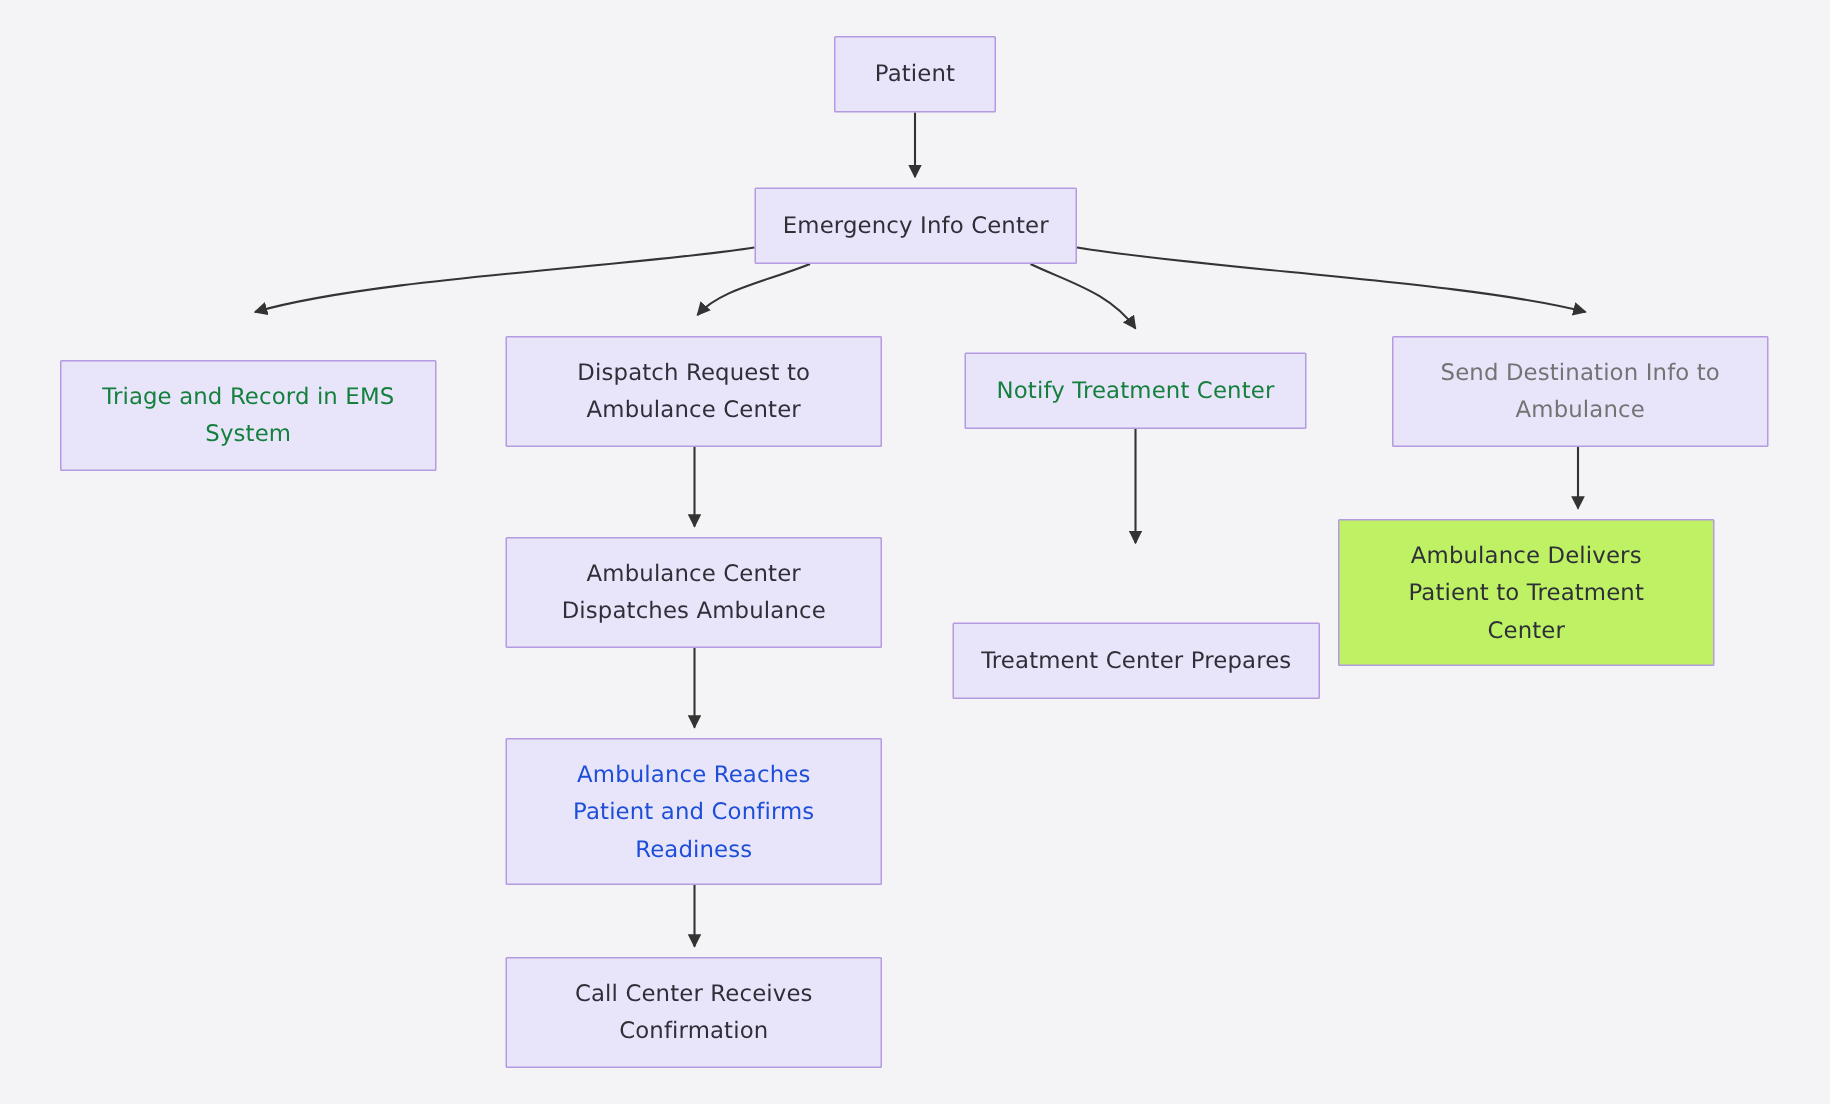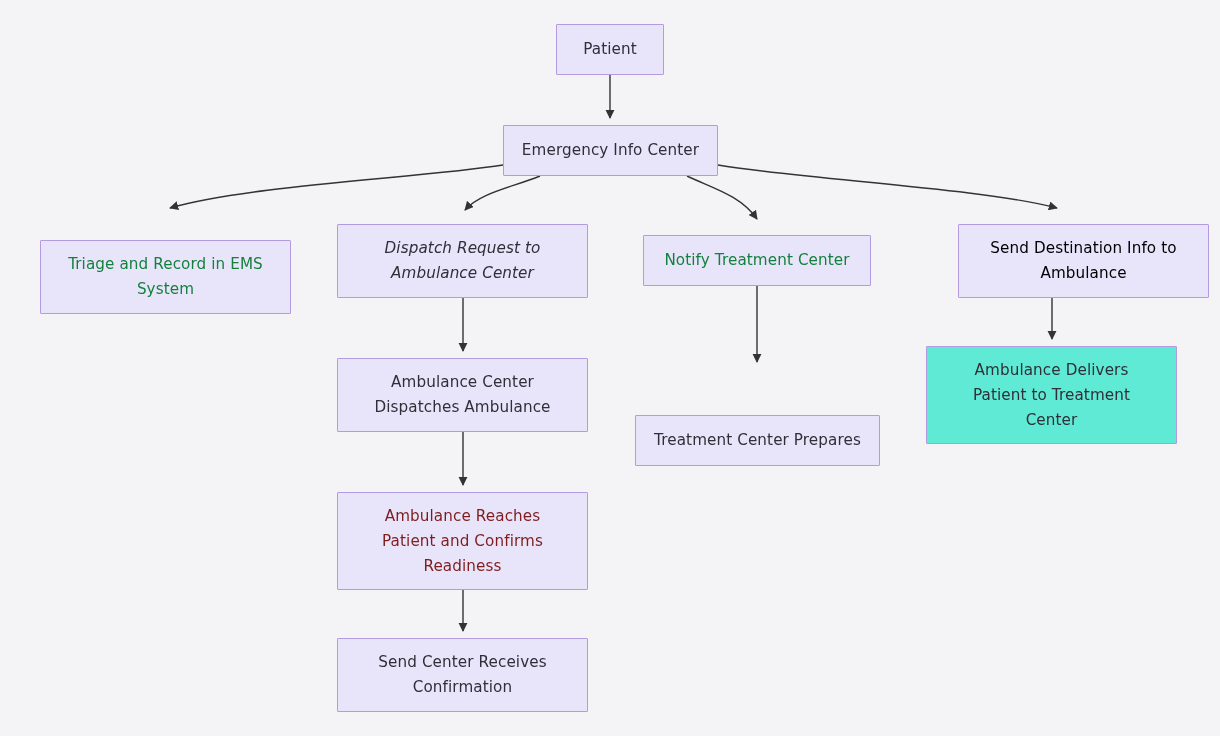--- a/index.html
+++ b/index.html
@@ -66,30 +66,30 @@
         <path d="M 463,590 L 463,631" stroke="#333333" marker-end="url(#arrow)"></path>
         <path d="M 757,286 L 757,362" stroke="#333333" marker-end="url(#arrow)"></path>
         <path d="M 1052,298 L 1052,339" stroke="#333333" marker-end="url(#arrow)"></path>
       </g>
   </svg>
   <div id="node-layer">
       <div class="node" style="left: 556px; top: 24px; width: 108px; height: 51px; background: rgb(232, 229, 251); border-color: rgb(180, 154, 224); color: rgb(47, 47, 56);"><span>Patient</span></div>
       <div class="node" style="left: 503px; top: 125px; width: 215px; height: 51px; background: rgb(232, 229, 251); border-color: rgb(180, 154, 224); color: rgb(47, 47, 56);"><span>Emergency Info Center</span></div>
       <div class="node" style="left: 40px; top: 240px; width: 251px; height: 74px; background: rgb(232, 229, 251); border-color: rgb(180, 154, 224); color: #15803d;"><span>Triage and Record in EMS
 System</span></div>
-      <div class="node" style="left: 337px; top: 224px; width: 251px; height: 74px; background: rgb(232, 229, 251); border-color: rgb(180, 154, 224); color: rgb(47, 47, 56); font-style: italic;"><span>Dispatch Request to
+      <div class="node" style="left: 337px; top: 224px; width: 251px; height: 74px; background: rgb(232, 229, 251); border-color: rgb(180, 154, 224); color: rgb(47, 47, 56);"><span>Dispatch Request to
 Ambulance Center</span></div>
       <div class="node" style="left: 643px; top: 235px; width: 228px; height: 51px; background: rgb(232, 229, 251); border-color: rgb(180, 154, 224); color: #15803d;"><span>Notify Treatment Center</span></div>
-      <div class="node" style="left: 958px; top: 224px; width: 251px; height: 74px; background: rgb(232, 229, 251); border-color: rgb(180, 154, 224); color: #000000;"><span>Send Destination Info to
+      <div class="node" style="left: 928px; top: 224px; width: 251px; height: 74px; background: rgb(232, 229, 251); border-color: rgb(180, 154, 224); color: #737373;"><span>Send Destination Info to
 Ambulance</span></div>
       <div class="node" style="left: 337px; top: 358px; width: 251px; height: 74px; background: rgb(232, 229, 251); border-color: rgb(180, 154, 224); color: rgb(47, 47, 56);"><span>Ambulance Center
 Dispatches Ambulance</span></div>
       <div class="node" style="left: 635px; top: 369px; width: 245px; height: 51px; background: rgb(232, 229, 251); border-color: rgb(180, 154, 224); color: rgb(47, 47, 56); margin-top: 46px;"><span>Treatment Center Prepares</span></div>
-      <div class="node" style="left: 926px; top: 346px; width: 251px; height: 98px; background: #5eead4; border-color: rgb(180, 154, 224); color: rgb(47, 47, 56);"><span>Ambulance Delivers
+      <div class="node" style="left: 892px; top: 346px; width: 251px; height: 98px; background: #bef264; border-color: rgb(180, 154, 224); color: rgb(47, 47, 56);"><span>Ambulance Delivers
 Patient to Treatment
 Center</span></div>
-      <div class="node" style="left: 337px; top: 492px; width: 251px; height: 98px; background: rgb(232, 229, 251); border-color: rgb(180, 154, 224); color: #7f1d1d;"><span>Ambulance Reaches
+      <div class="node" style="left: 337px; top: 492px; width: 251px; height: 98px; background: rgb(232, 229, 251); border-color: rgb(180, 154, 224); color: #1d4ed8;"><span>Ambulance Reaches
 Patient and Confirms
 Readiness</span></div>
-      <div class="node" style="left: 337px; top: 638px; width: 251px; height: 74px; background: rgb(232, 229, 251); border-color: rgb(180, 154, 224); color: rgb(47, 47, 56);"><span>Send Center Receives
+      <div class="node" style="left: 337px; top: 638px; width: 251px; height: 74px; background: rgb(232, 229, 251); border-color: rgb(180, 154, 224); color: rgb(47, 47, 56);"><span>Call Center Receives
 Confirmation</span></div>
     </div>
 </div>
 
 </body></html>

